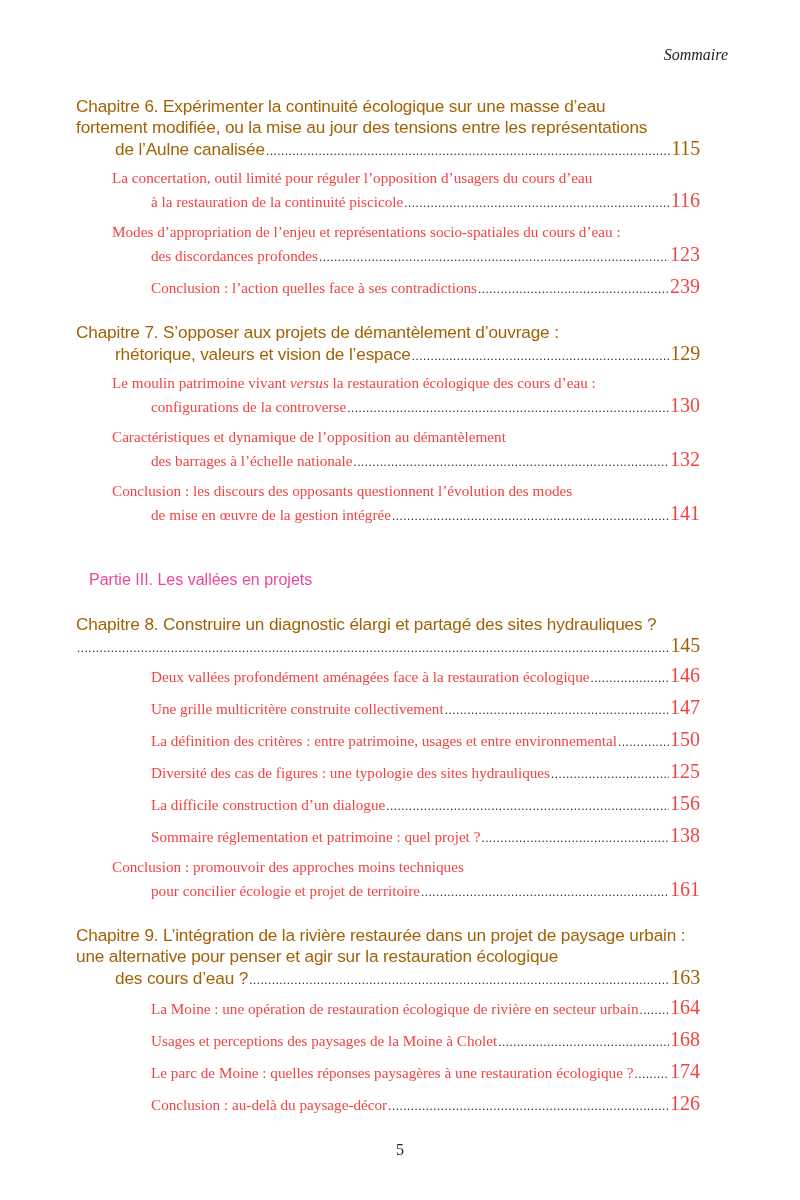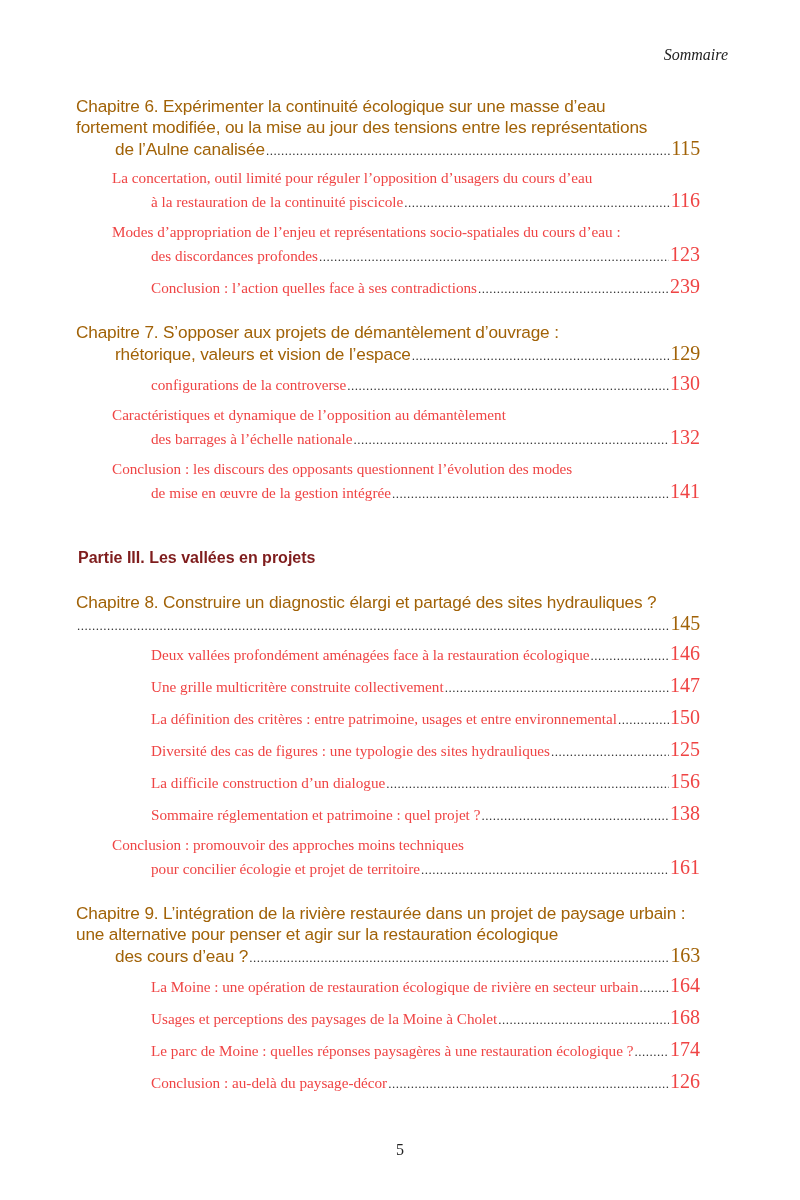--- a/index.html
+++ b/index.html
@@ -22,22 +22,22 @@
       letter-spacing: 0.5px;
     }
     .leader::before { content: "........................................................................................................................................................................................................................................................................"; }
     .pg { font-family: "Liberation Serif", serif; font-size: 20px; white-space: nowrap; }
     .sections { margin-left: 36px; margin-top: 6px; }
     .section { margin-bottom: 7px; }
     .sec-line {
       font-family: "Liberation Serif", serif; font-size: 15.2px; line-height: 22px; color: #ef4444;
     }
     .part-title {
-      font-family: "Liberation Sans", sans-serif; font-weight: bold; font-size: 16px;
-      margin: 44px 0 25px 2px; color: #7f1d1d;
+      font-family: "Liberation Sans", sans-serif; font-weight: normal; font-size: 16px;
+      margin: 44px 0 25px 13px; color: #ec4899;
     }
     .folio {
       position: absolute; top: 1141px; left: 0; width: 800px; text-align: center;
       font-family: "Liberation Serif", serif; font-size: 16px; color: #222;
     }
     em { font-style: italic; }
   </style>
 </head>
 <body>
 
@@ -82,20 +82,21 @@
 
   <div class="chapter">
     <div class="chap-title">Chapitre 7.  S’opposer aux projets de démantèlement d’ouvrage :</div>
     <div class="chap-title entry">
       <span class="txt">rhétorique, valeurs et vision de l’espace</span>
       <span class="leader"></span>
       <span class="pg">129</span>
     </div>
     <div class="sections">
       <div class="section">
+        <div class="sec-line"><span>Le moulin patrimoine vivant </span><em>versus</em><span> la restauration écologique des cours d’eau :</span></div>
         <div class="sec-line entry">
           <span class="txt">configurations de la controverse</span>
           <span class="leader"></span>
           <span class="pg">130</span>
         </div>
       </div>
       <div class="section">
         <div class="sec-line">Caractéristiques et dynamique de l’opposition au démantèlement</div>
         <div class="sec-line entry">
           <span class="txt">des barrages à l’échelle nationale</span>

